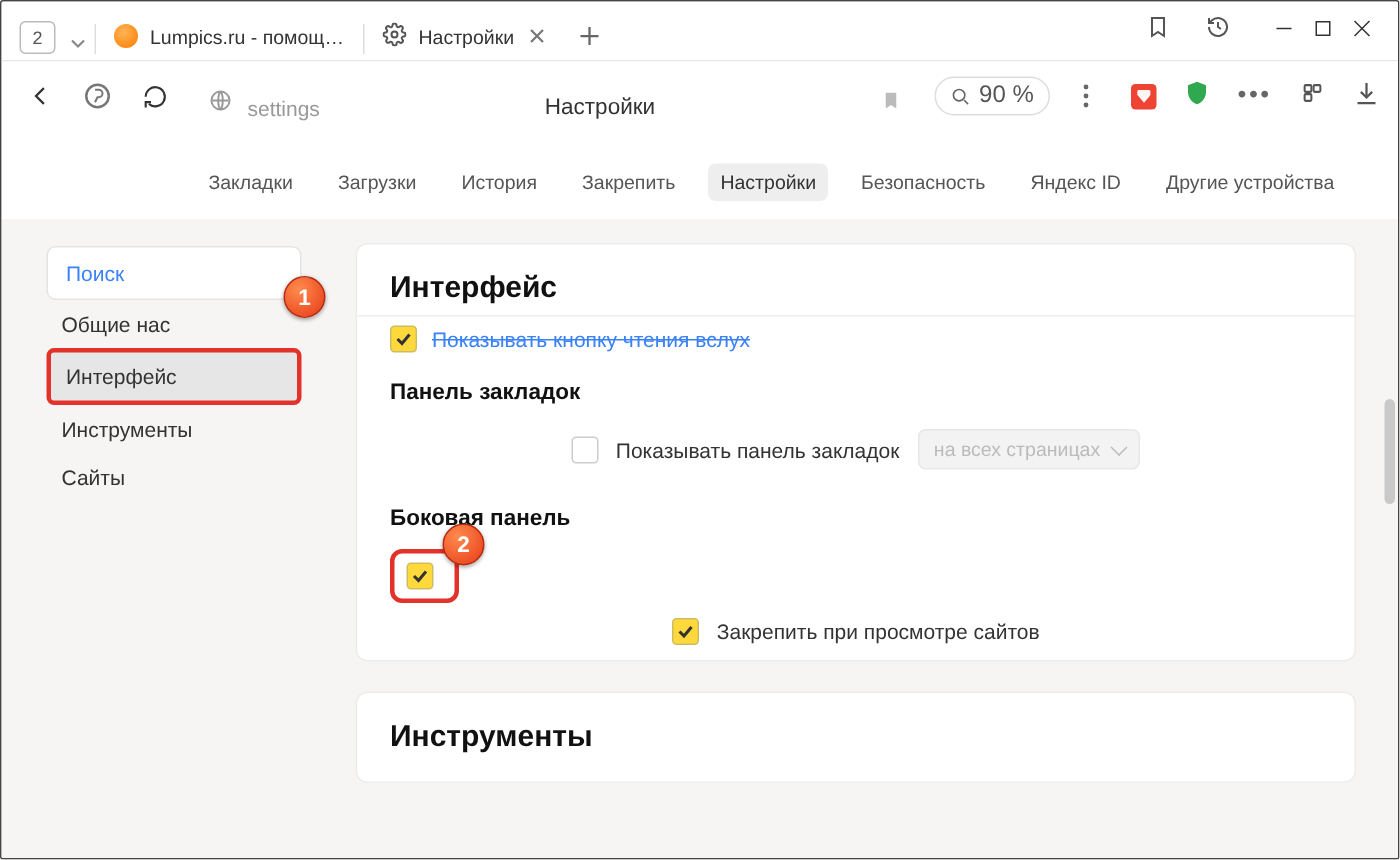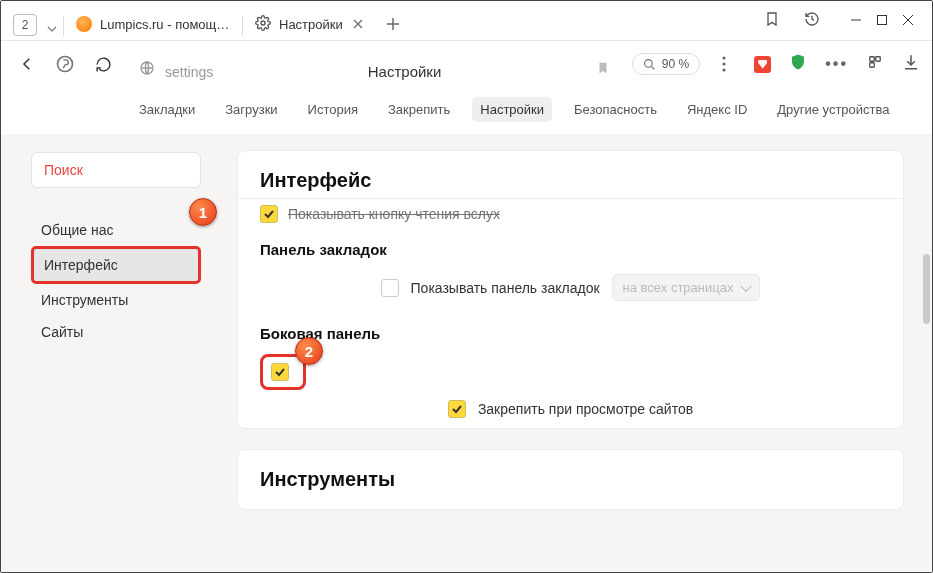--- a/index.html
+++ b/index.html
@@ -27,37 +27,37 @@
 
   
   .toolbar { height:46px; display:flex; align-items:center; padding:0 12px; gap:10px; background:#fff; }
   .tb-btn { width:28px; height:28px; display:flex; align-items:center; justify-content:center; color:#444; border-radius:4px; }
   .addr { flex:1; display:flex; align-items:flex-end; height:32px; padding:0 12px; gap:10px; color:#555; }
   .addr-settings { color:#999; font-size:14px; }
   .addr-title-wrap { flex:1; display:flex; justify-content:center; }
   .addr-title { font-size:15px; color:#333; }
   .addr-right { display:flex; align-items:center; gap:10px; }
   .bookmark-ribbon { color:#bbb; }
-  .zoom-pill { display:flex; align-items:center; gap:6px; border:1px solid #ddd; border-radius:16px; padding:3px 10px; font-size:12px; color:#555; }
+  .zoom-pill { display:flex; align-items:center; gap:6px; border:1px solid #ddd; border-radius:16px; padding:3px 10px; font-size:16px; color:#555; }
   .toolbar-right { display:flex; align-items:center; gap:18px; padding-left:6px; }
   .ublock { width:17px; height:17px; background:#e43; border-radius:3px; position:relative; }
   .ublock:after { content:""; position:absolute; inset:4px; background:#fff; clip-path:polygon(50% 100%,0 40%,0 0,100% 0,100% 40%); opacity:.95; border-radius:1px; }
   .shield { color:#2fa84f; }
   .dots { letter-spacing:2px; color:#666; font-weight:bold; }
 
   
   .subnav { display:flex; align-items:center; gap:14px; padding:10px 0 12px 130px; font-size:13px; color:#555; background:#fff; }
-  .subnav span { padding:5px 8px; border-radius:5px; }
+  .subnav span { padding:5px 8px; border-radius:5px;margin-top:12px; }
   .subnav span.active { background:#eee; color:#333; }
 
   
   .content { flex:1; display:flex; background:#f6f5f3; overflow:hidden; position:relative; }
 
   .sidebar { width:210px; padding:18px 10px 0 30px; }
-  .search-box { background:#fff; border:1px solid #e4e4e4; border-radius:6px; padding:9px 12px; color:#ef4444; font-size:14px; margin-bottom:26px; }
+  .search-box { background:#fff; border:1px solid #e4e4e4; border-radius:6px; padding:9px 12px; color:#3b82f6; font-size:14px; margin-bottom:0; }
   .side-items { list-style:none; }
   .side-items li { padding:8px 10px; font-size:14px; color:#333; border-radius:5px; cursor:pointer; }
   .side-items li.active { background:#e6e6e6; }
   .callout1 { position:relative; border:3px solid #e3322a; border-radius:7px; }
   .badge { position:absolute; width:28px; height:28px; border-radius:50%; background:radial-gradient(circle at 35% 30%, #ff8b4d, #e63a17); color:#fff; font-weight:bold; display:flex; align-items:center; justify-content:center; font-size:15px; box-shadow:0 1px 3px rgba(0,0,0,.4); border:1px solid #b52a10; }
   #badge1 { top:-16px; right:-16px; }
   #badge2 { top:-20px; right:-20px; }
 
   .main { flex:1; padding:16px 28px 0 26px; overflow:hidden; }
   .card { background:#fff; border:1px solid #ececec; border-radius:8px; padding:18px 22px 4px; margin-bottom:20px; }
@@ -243,21 +243,21 @@
 
     <div class="main">
       <div class="card">
         <h2>Интерфейс</h2>
         <div class="cut-row">
           <span class="chk">
               <svg viewBox="0 0 12 12">
                 <path d="M2 6l3 3 5-6" fill="none" stroke="#333" stroke-width="2"></path>
               </svg>
             </span>
-          <span style="text-decoration:line-through;color:#737373">Показывать кнопку чтения вслух</span>
+          <span style="text-decoration:line-through;color:#3b82f6">Показывать кнопку чтения вслух</span>
         </div>
 
         <h3>Панель закладок</h3>
         <div class="opt-row">
           <span class="chk empty"></span>
           <span>Показывать панель закладок</span>
           <span class="sel-disabled">на всех страницах</span>
         </div>
 
         <h3 style="display:inline-block;">Боковая панель</h3>

